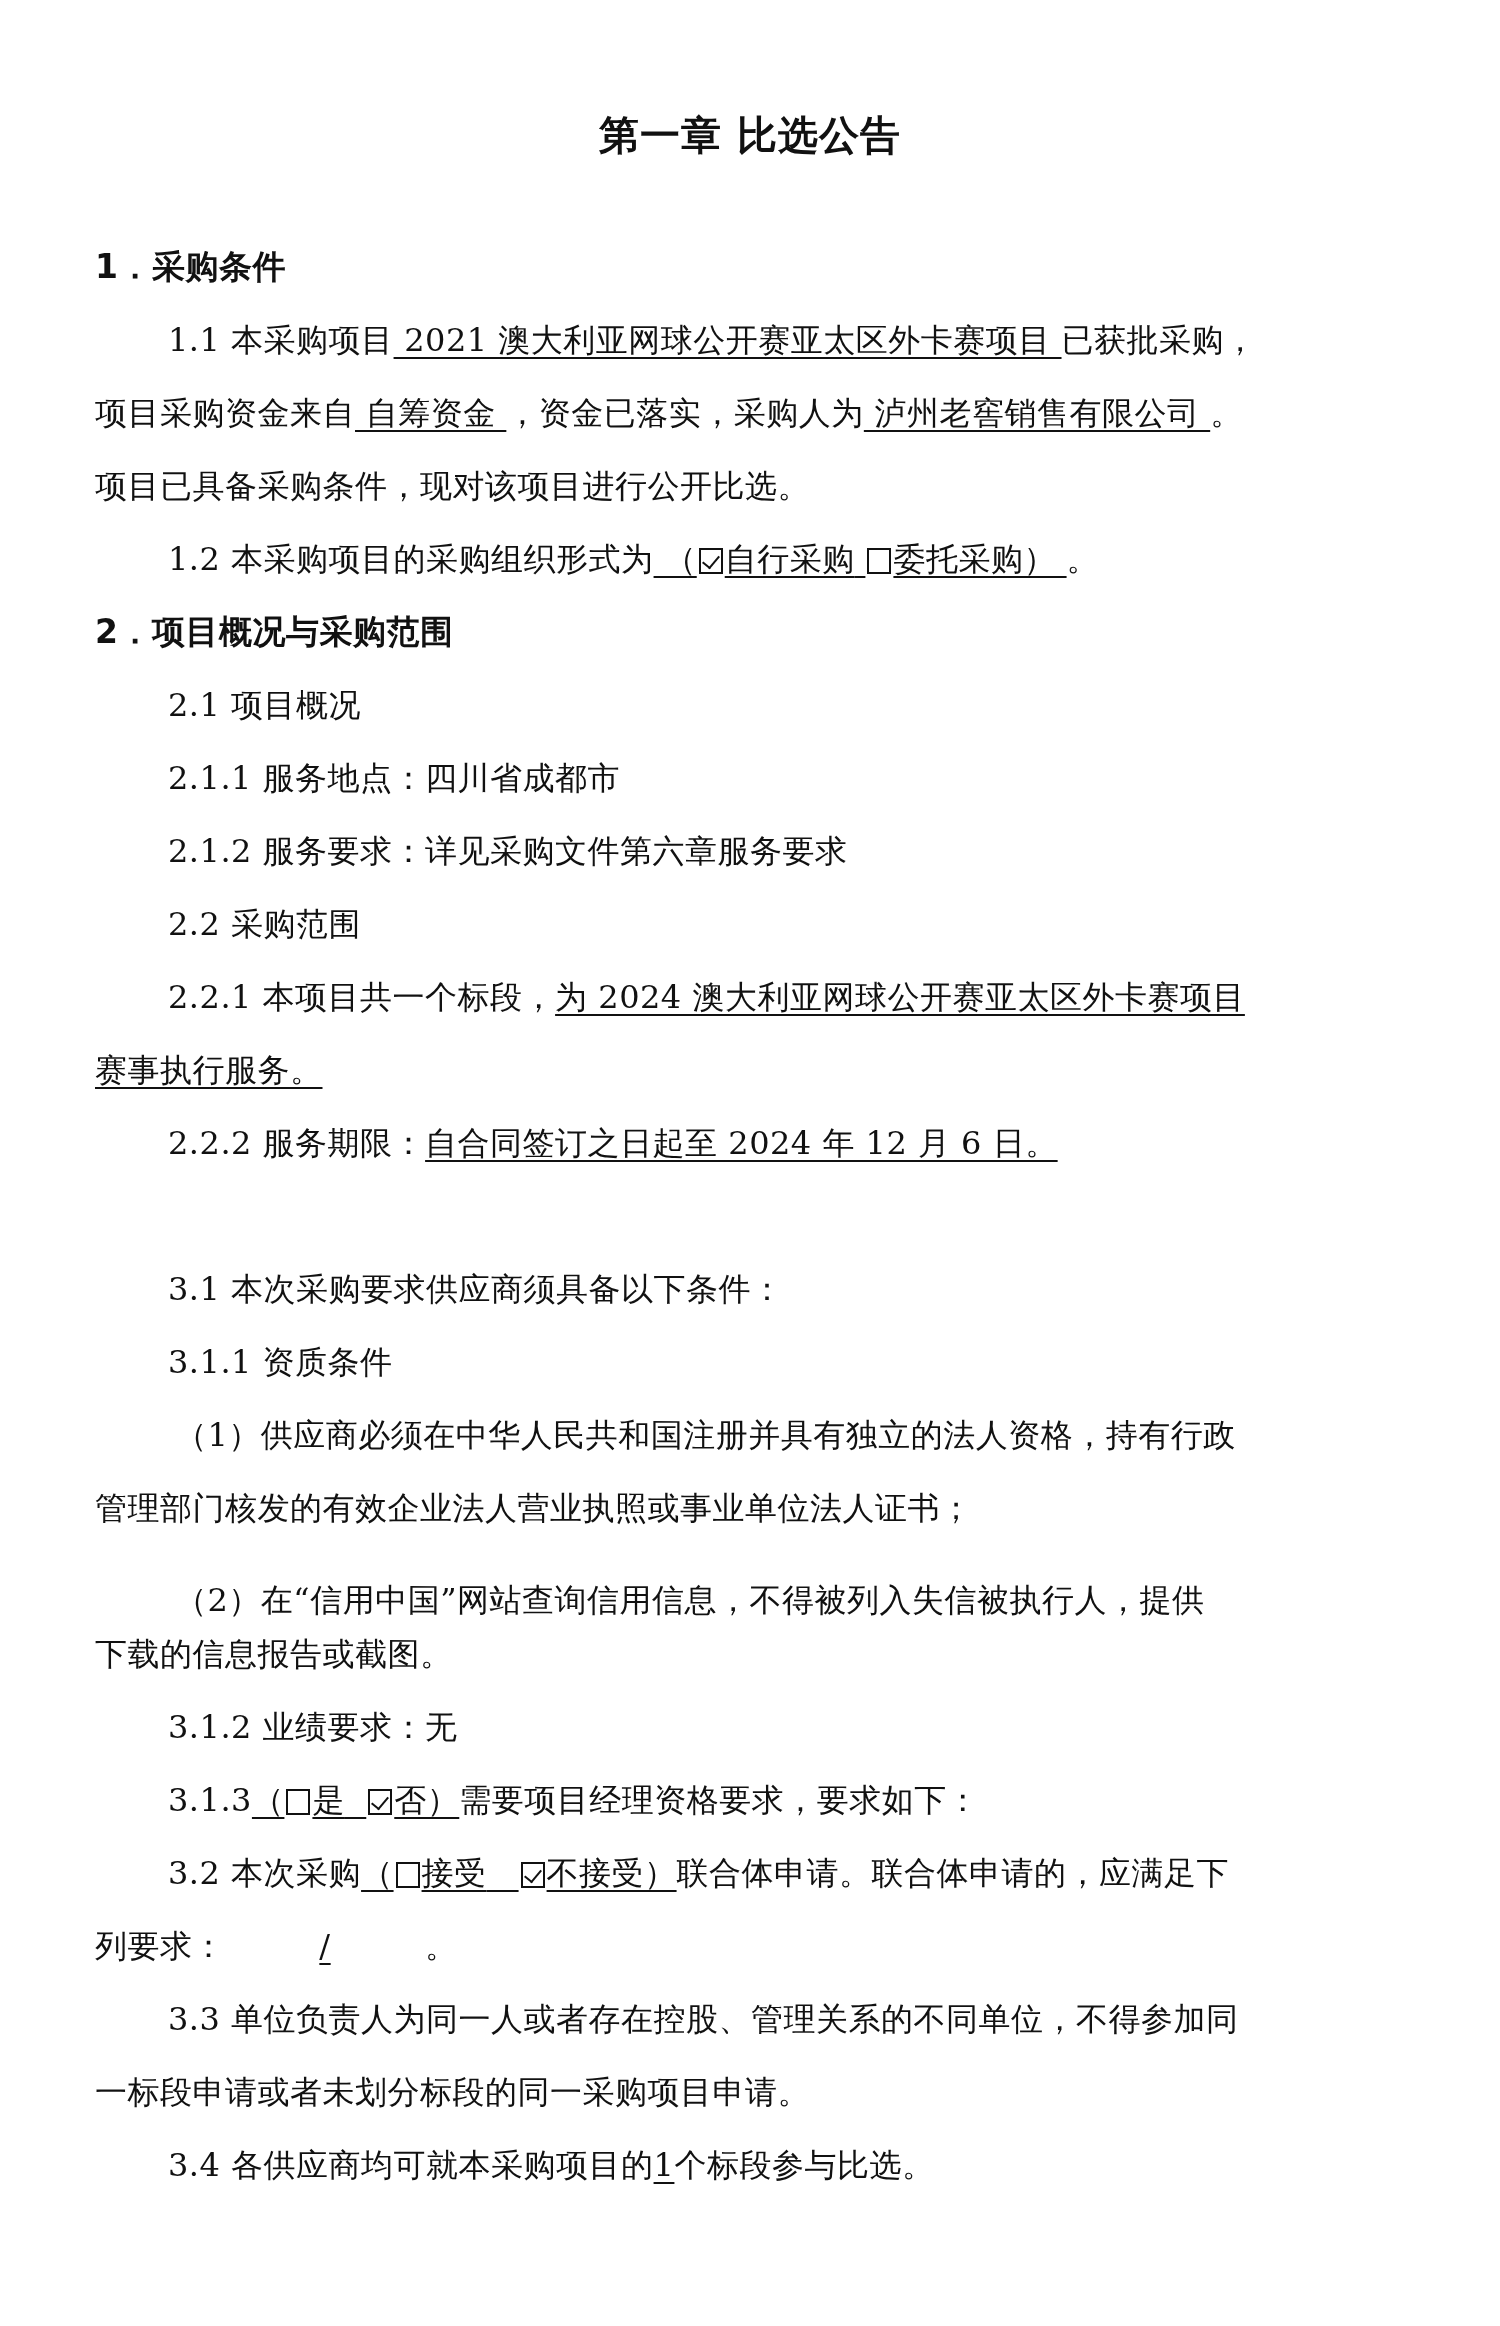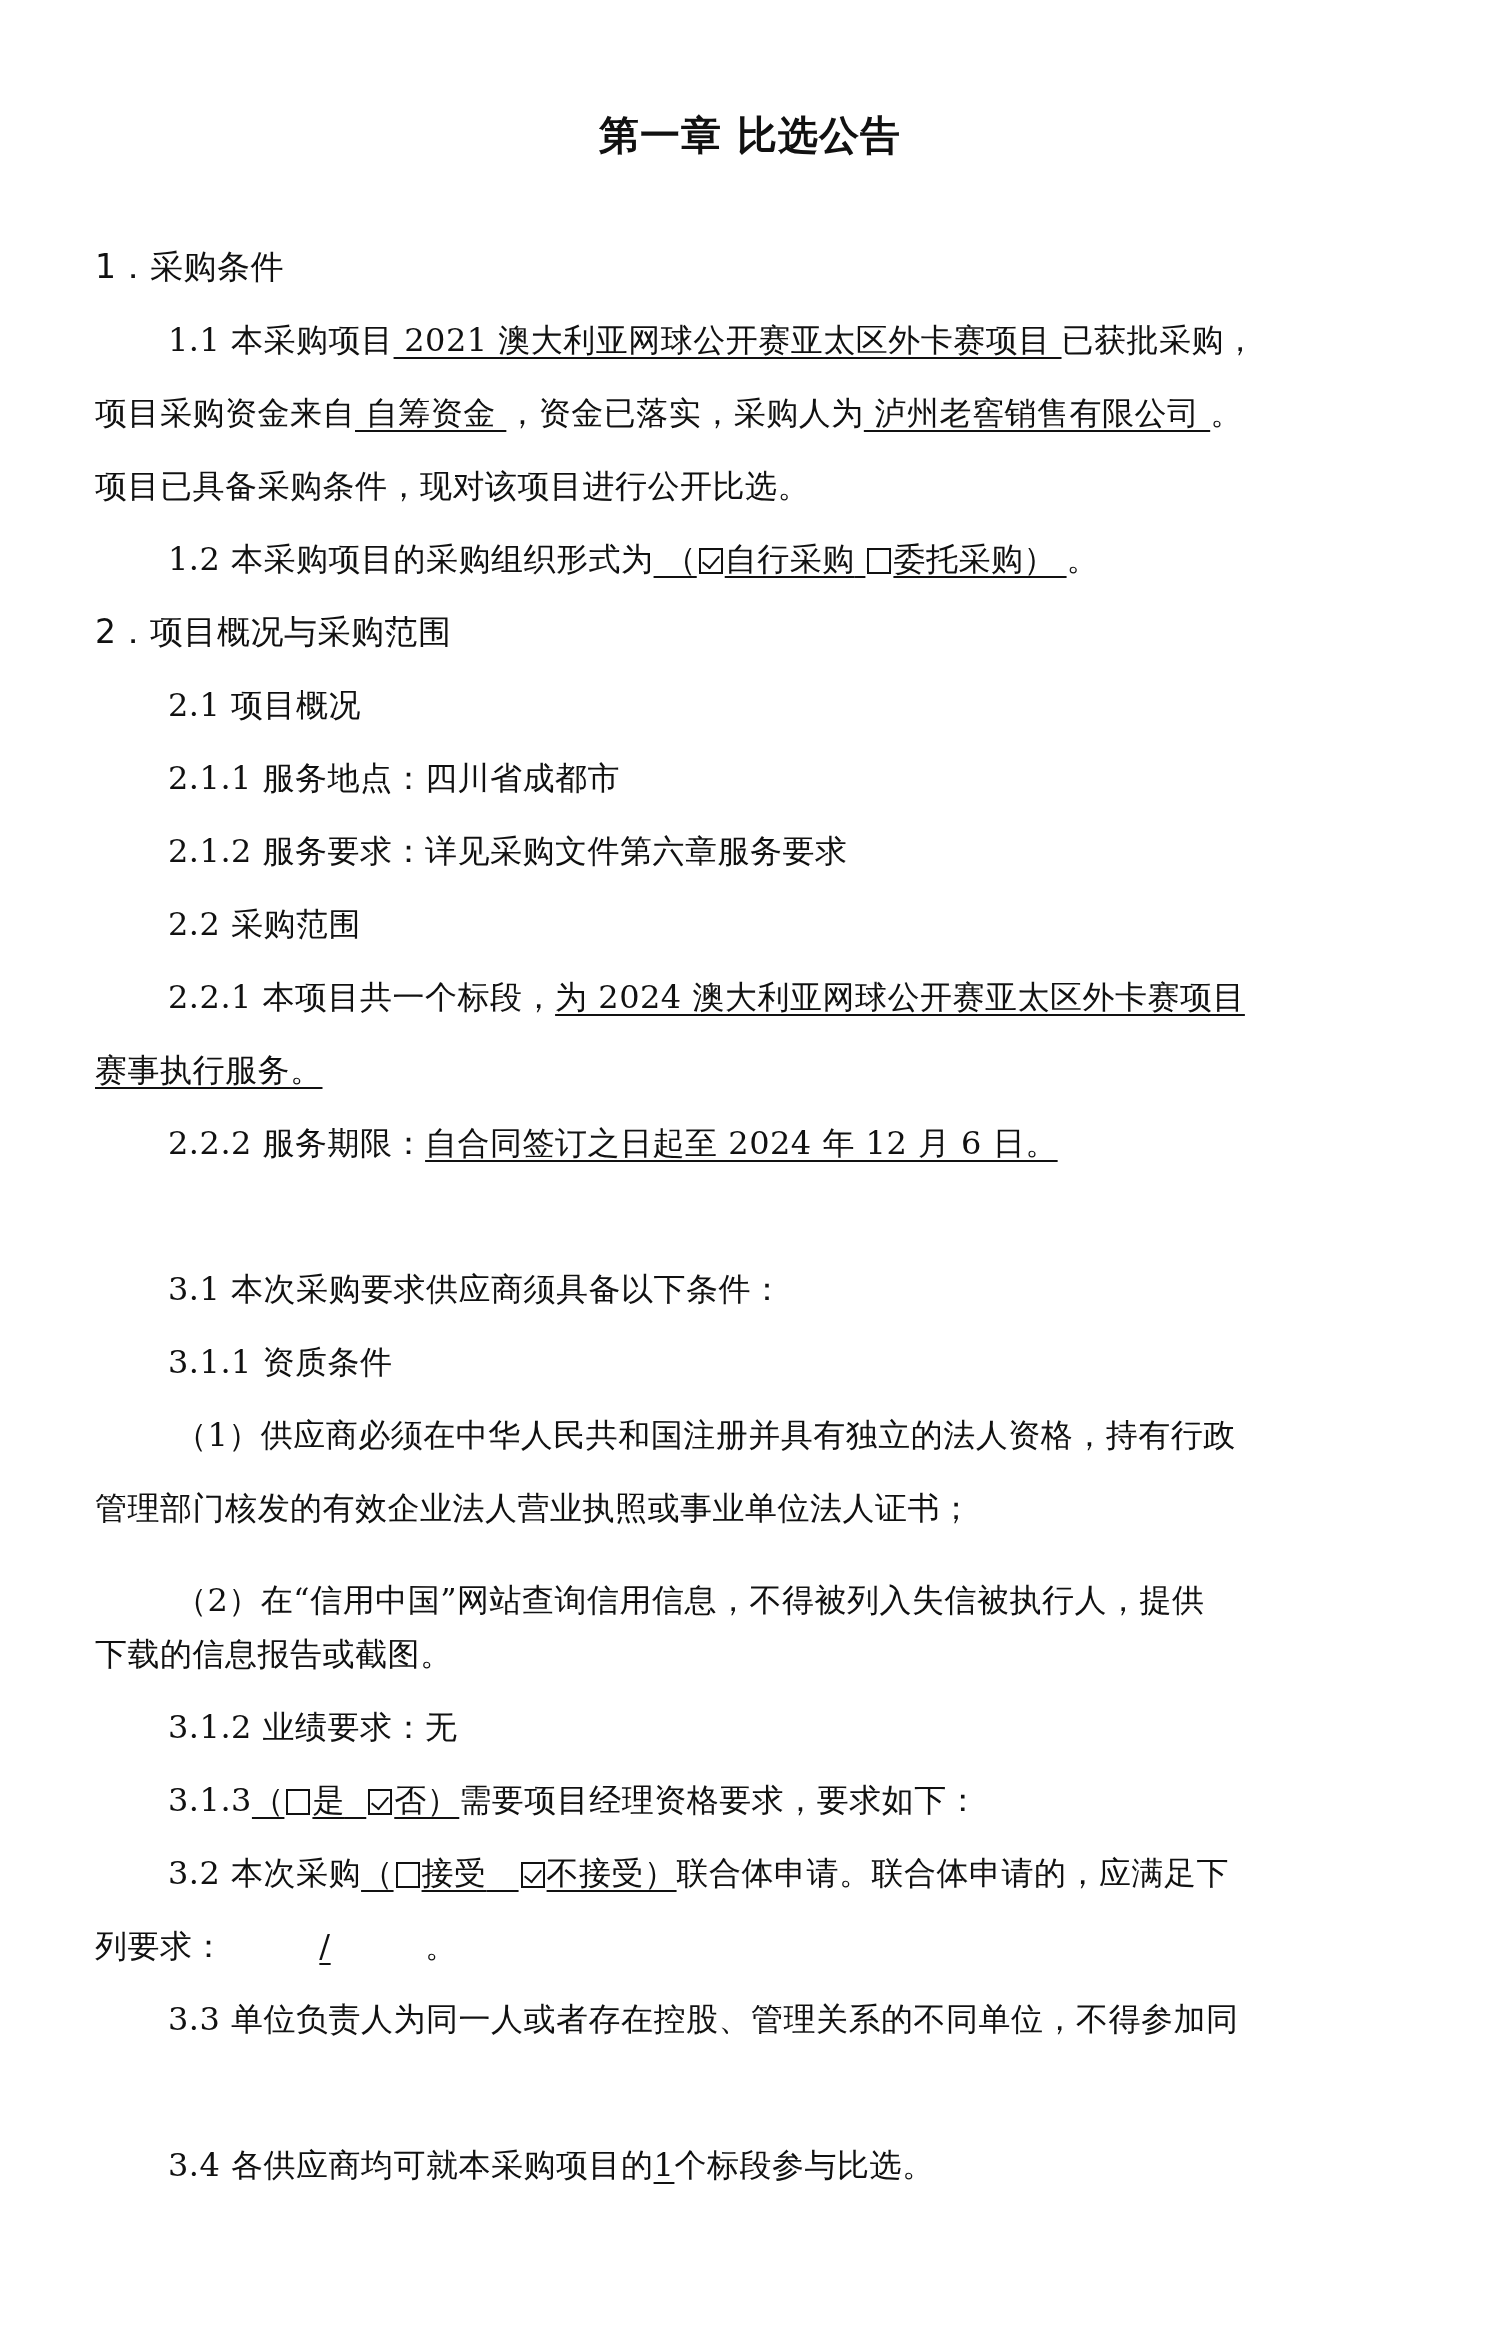--- a/index.html
+++ b/index.html
@@ -15,21 +15,21 @@
     font-weight: bold; font-size: 40px; letter-spacing: 1px;
   }
   .line {
     position: absolute; left: 95px; width: 1310px;
     font-size: 32px; line-height: 44px; white-space: nowrap;
     letter-spacing: 0.5px;
   }
   .indent { left: 168px; width: 1240px; }
   .h {
     font-family: "DejaVu Sans", "Liberation Sans", sans-serif;
-    font-weight: normal; font-size: 33px;
+    font-weight: bold; font-size: 33px;
   }
   .u { text-decoration: underline; text-underline-offset: 6px; text-decoration-thickness: 2px; }
   .box {
     display: inline-block; width: 24px; height: 26px; border: 2px solid #111;
     vertical-align: -4px; margin: 0 2px; position: relative; box-sizing: border-box;
   }
   .box.checked::after {
     content: ""; position: absolute; left: 5px; top: 2px; width: 8px; height: 14px;
     border-right: 2px solid #111; border-bottom: 2px solid #111; transform: rotate(40deg);
   }
@@ -84,18 +84,19 @@
   </div>
 
   <div class="line indent" style="top:1851px">
     <span>3.2  本次采购</span><span class="u"><span>（</span><span class="box"></span><span>接受</span>&nbsp;&nbsp;&nbsp;<span class="box checked"></span><span>不接受）</span></span><span>联合体申请。联合体申请的，应满足下</span>
   </div>
   <div class="line" style="top:1924px">
     <span>列要求：</span><span class="u blank">  /     </span><span>。</span>
   </div>
 
   <div class="line indent" style="top:1997px">3.3 单位负责人为同一人或者存在控股、管理关系的不同单位，不得参加同</div>
+  <div class="line" style="top:2070px">一标段申请或者未划分标段的同一采购项目申请。</div>
 
   <div class="line indent" style="top:2143px">
     <span>3.4  各供应商均可就本采购项目的</span><span class="u">1</span><span>个标段参与比选。</span>
   </div>
 
 </div>
 
 </body></html>

